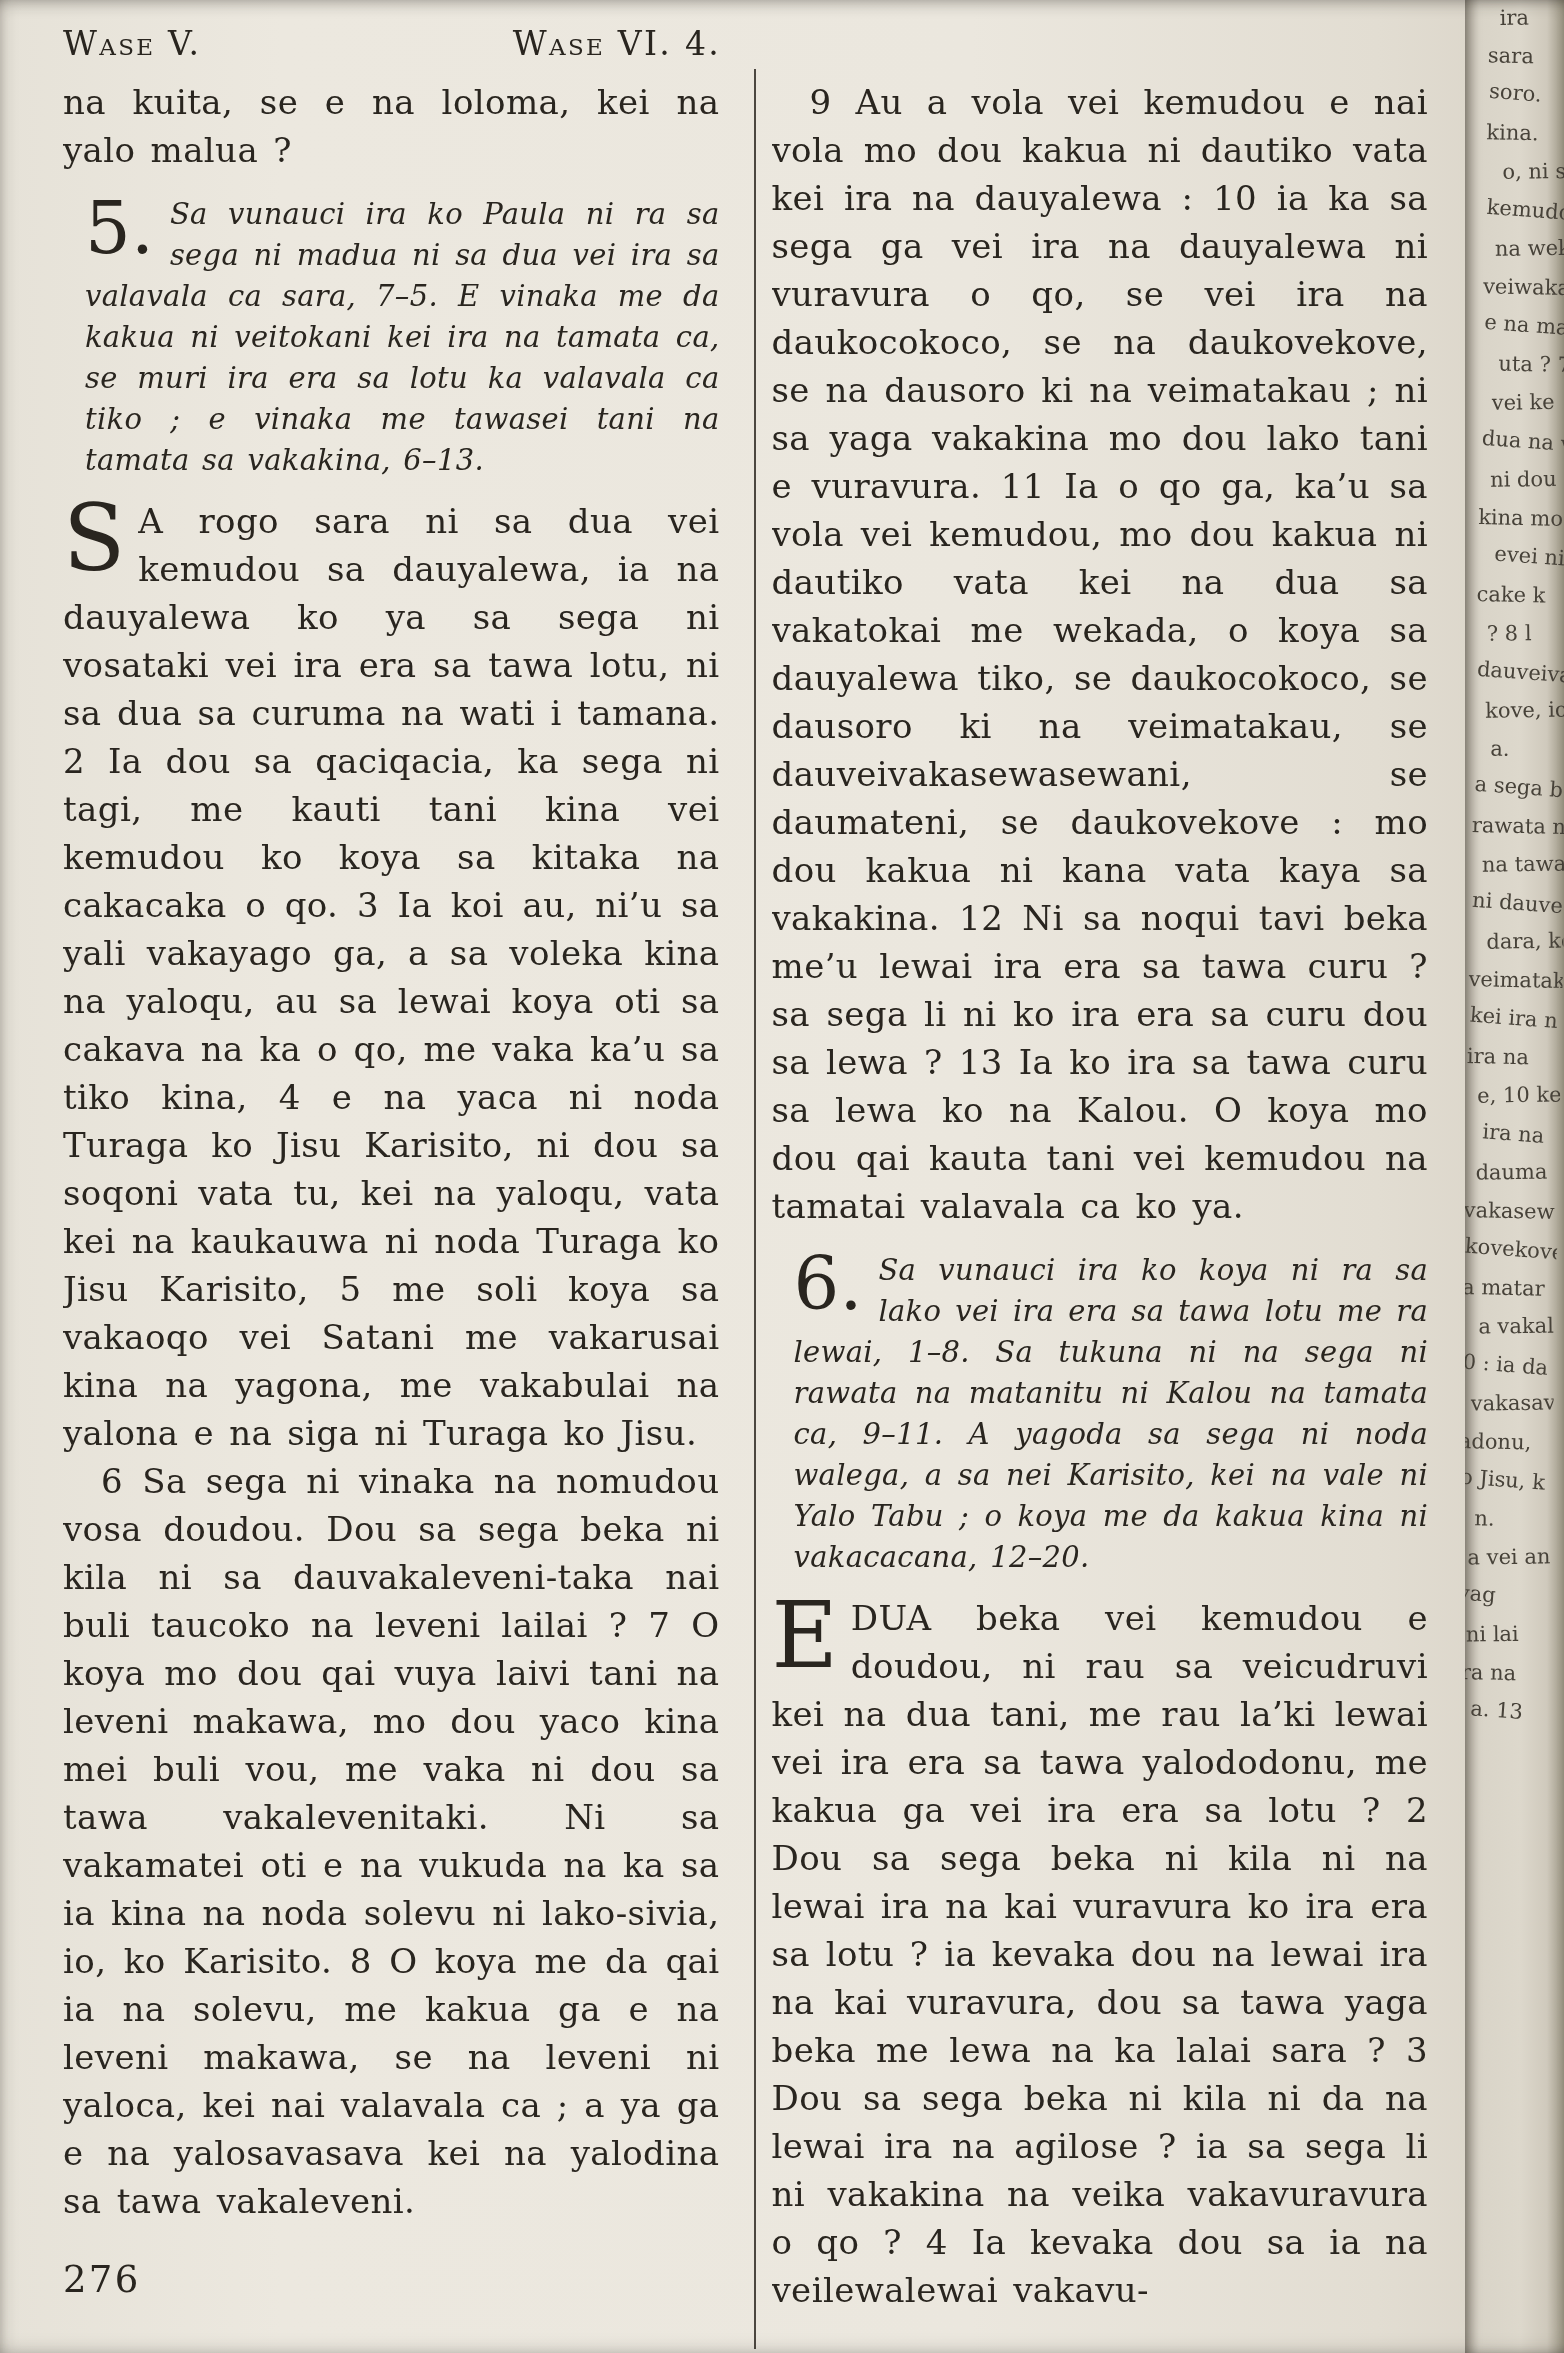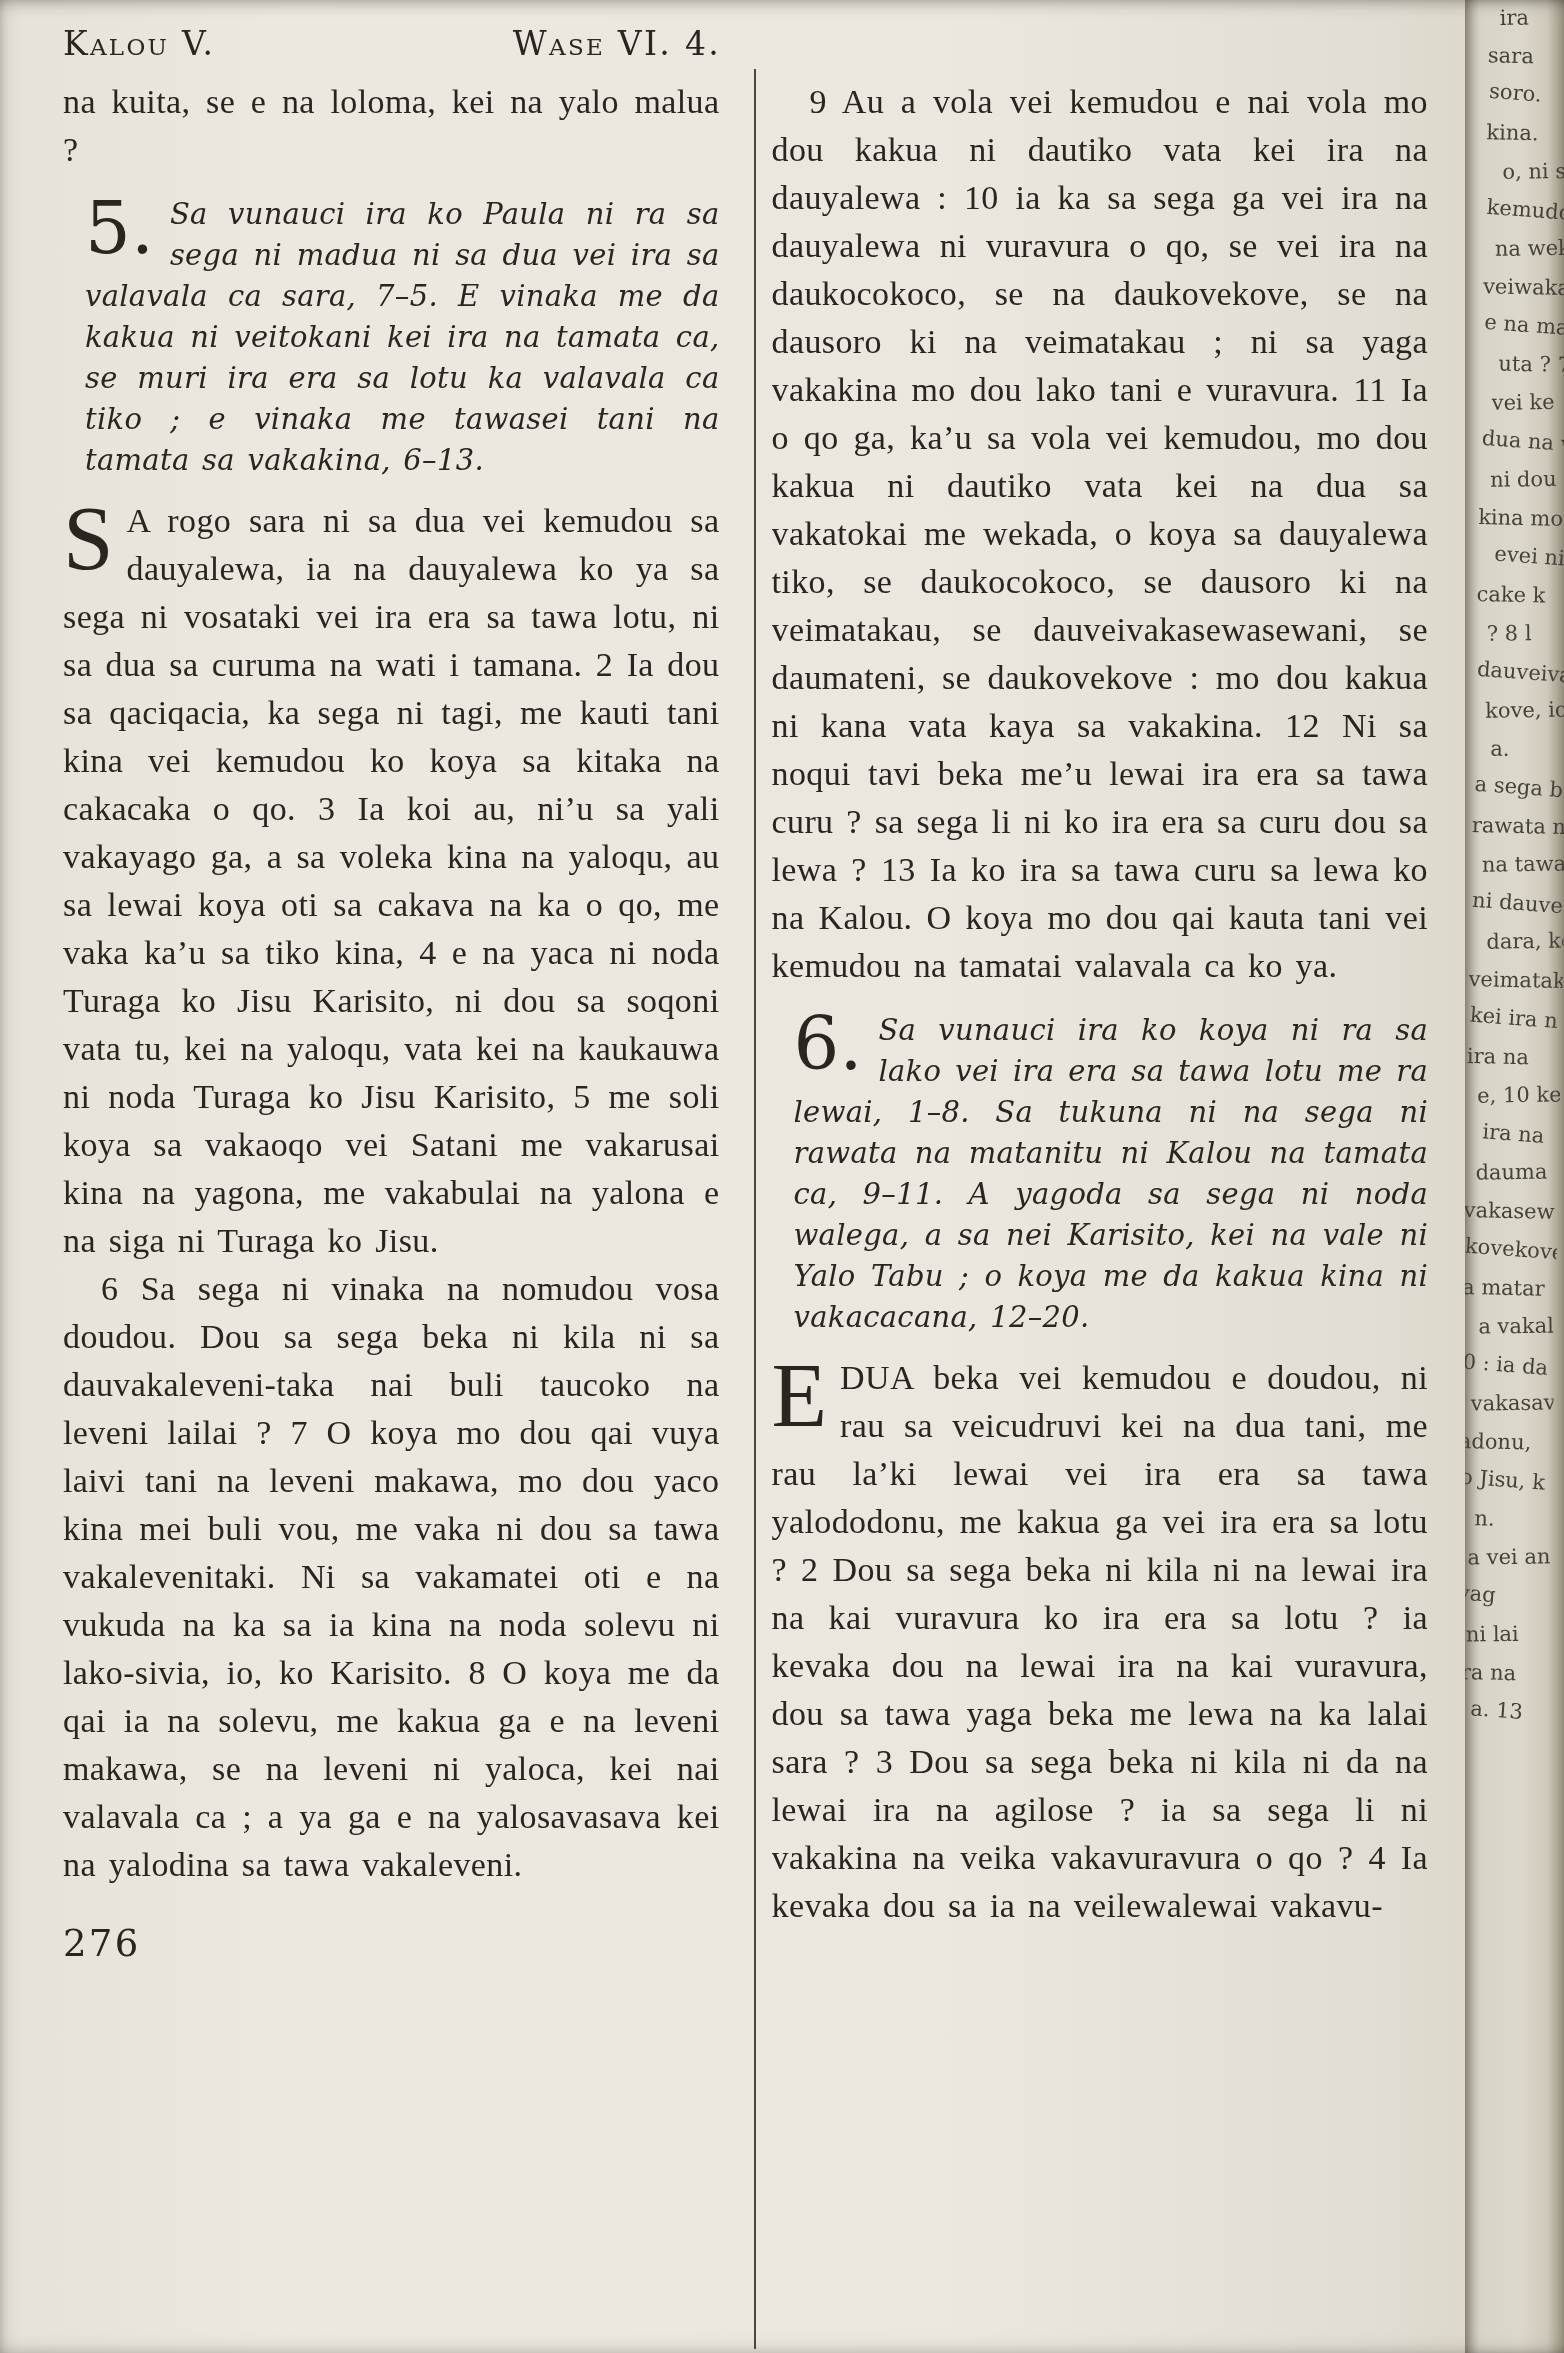--- a/index.html
+++ b/index.html
@@ -59,21 +59,20 @@
     width: 2.3px;
     background: #4c4740;
   }
   p.body {
     margin: 0;
     font-size: 34px;
     line-height: 48px;
     letter-spacing: 0.4px;
     word-spacing: 3.9px;
     text-align: justify;
-    font-family: Liberation Serif, serif;
   }
   p.indent { text-indent: 38px; }
   .chapter {
     margin: 20.3px 0 15.6px;
     padding-left: 22px;
   }
   .chapter p {
     margin: 0;
     font-style: italic;
     font-size: 29px;
@@ -125,21 +124,21 @@
   .edge-frags span:nth-child(odd)  { margin-left: 11px; transform: rotate(-2deg); }
   .edge-frags span:nth-child(3n)   { margin-left: 1.6px;  transform: rotate(3deg); }
   .edge-frags span:nth-child(5n)   { margin-left: 17px; }
 </style>
 </head>
 <body>
 
 <div class="sheet">
 
   <div class="running-header">
-    <span class="hdr-side">Kalou V.</span>
+    <span class="hdr-side">Wase V.</span>
     <span class="hdr-side hdr-right">Wase VI. 4.</span>
   </div>
 
   <div class="divider"></div>
 
   <div class="columns">
 
     <div class="col">
       <p class="body">na kuita, se e na loloma, kei na yalo malua ?</p>
 

